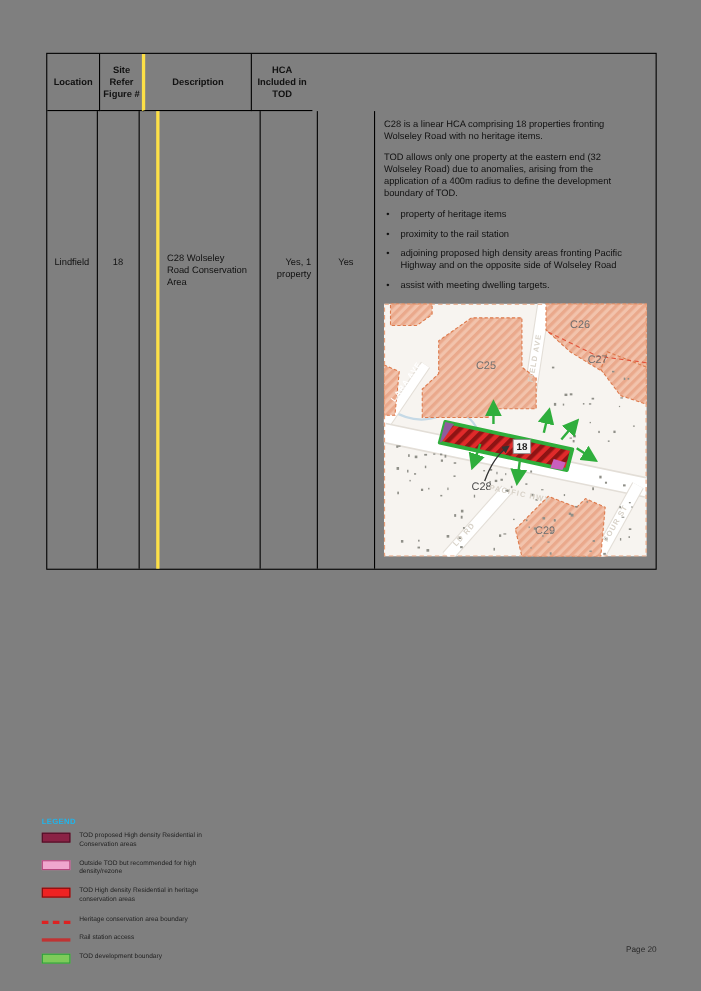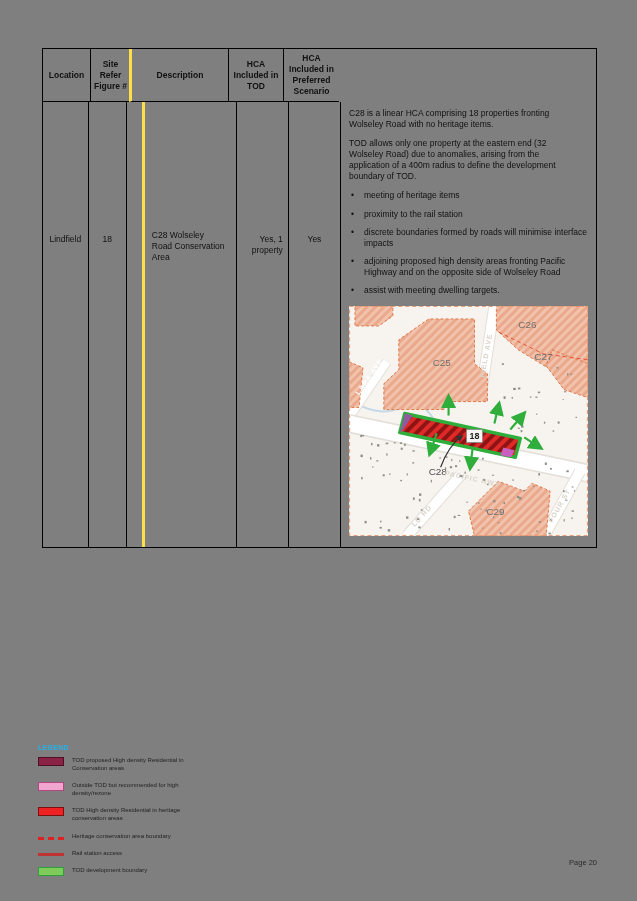--- a/index.html
+++ b/index.html
@@ -46,37 +46,35 @@
 <body>
 
 <div class="page">
 
   <div class="doc-table">
     <div class="t-row t-head">
       <div class="t-cell c-loc">Location</div>
       <div class="t-cell c-fig">Site Refer Figure #</div>
       <div class="t-cell c-desc">Description</div>
       <div class="t-cell c-tod">HCA Included in TOD</div>
-      <div class="t-cell c-pref">HCA Included in Preferred Scenario</div>
     </div>
 
     <div class="t-row t-body">
       <div class="t-cell c-loc mid">Lindfield</div>
       <div class="t-cell c-fig mid">18</div>
       <div class="t-cell c-desc">C28 Wolseley Road Conservation Area</div>
       <div class="t-cell c-tod mid">Yes, 1 property</div>
       <div class="t-cell c-pref mid">Yes</div>
 
       <div class="t-cell c-reason">
         <p>C28 is a linear HCA comprising 18 properties fronting Wolseley Road with no heritage items.</p>
         <p>TOD allows only one property at the eastern end (32 Wolseley Road) due to anomalies, arising from the application of a 400m radius to define the development boundary of TOD.</p>
         <ul>
-          <li>meeting of heritage items</li>
+          <li>property of heritage items</li>
           <li>proximity to the rail station</li>
-          <li>discrete boundaries formed by roads will minimise interface impacts</li>
           <li>adjoining proposed high density areas fronting Pacific Highway and on the opposite side of Wolseley Road</li>
           <li>assist with meeting dwelling targets.</li>
         </ul>
 
         <div class="map-wrap">
           <svg width="239" height="230" viewBox="0 0 240 231">
             <defs>
               <pattern id="ps" width="6" height="6" patternUnits="userSpaceOnUse" patternTransform="rotate(45)">
                 <rect width="6" height="6" fill="#f2c3ac"></rect>
                   <rect width="3" height="6" fill="#eaa98c"></rect>

